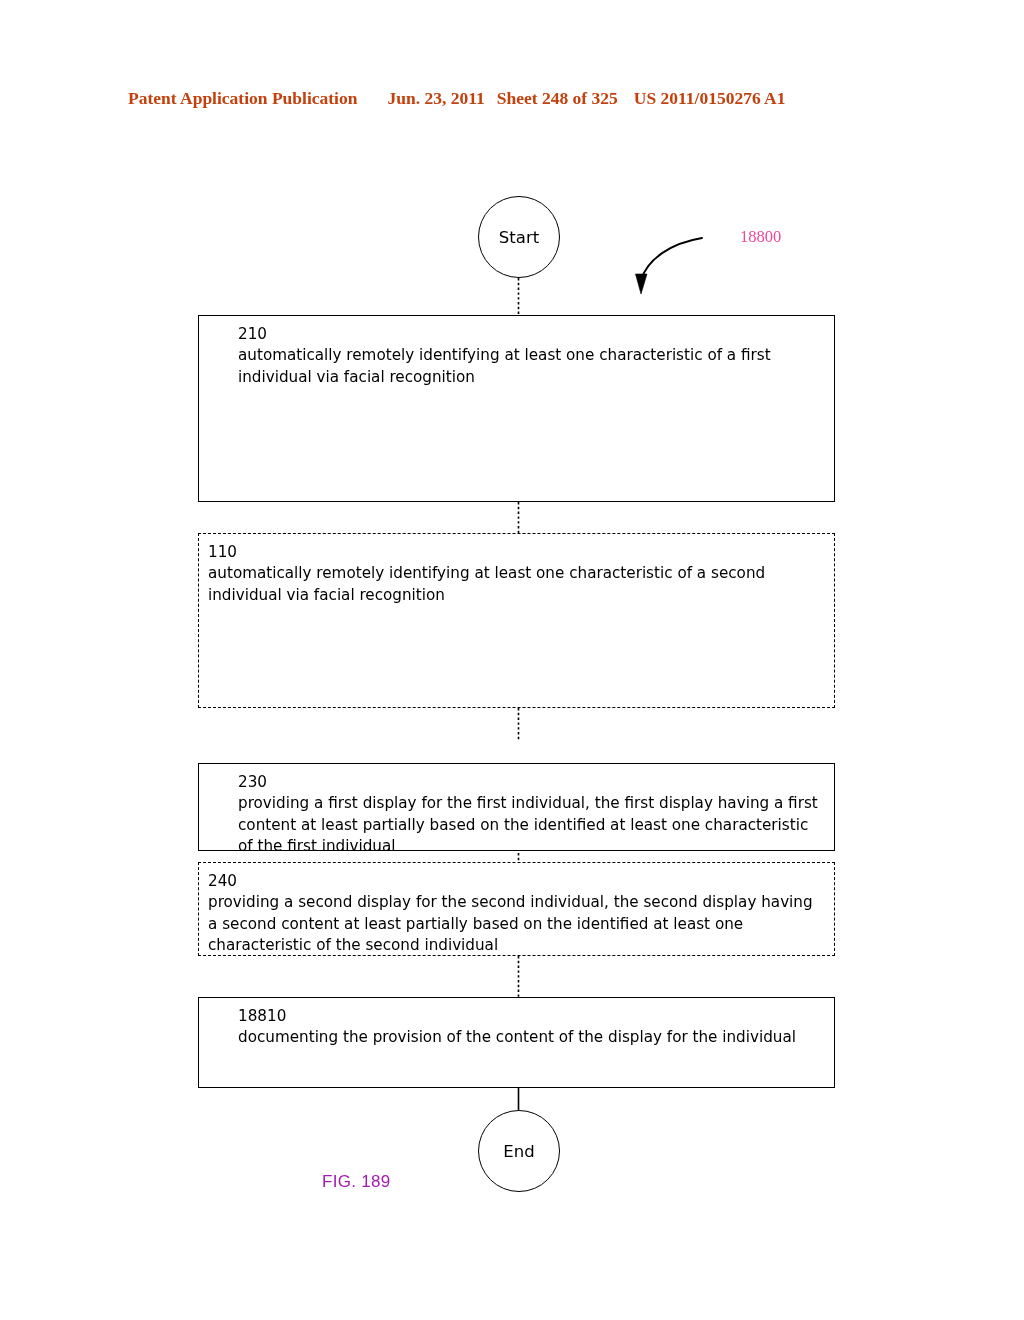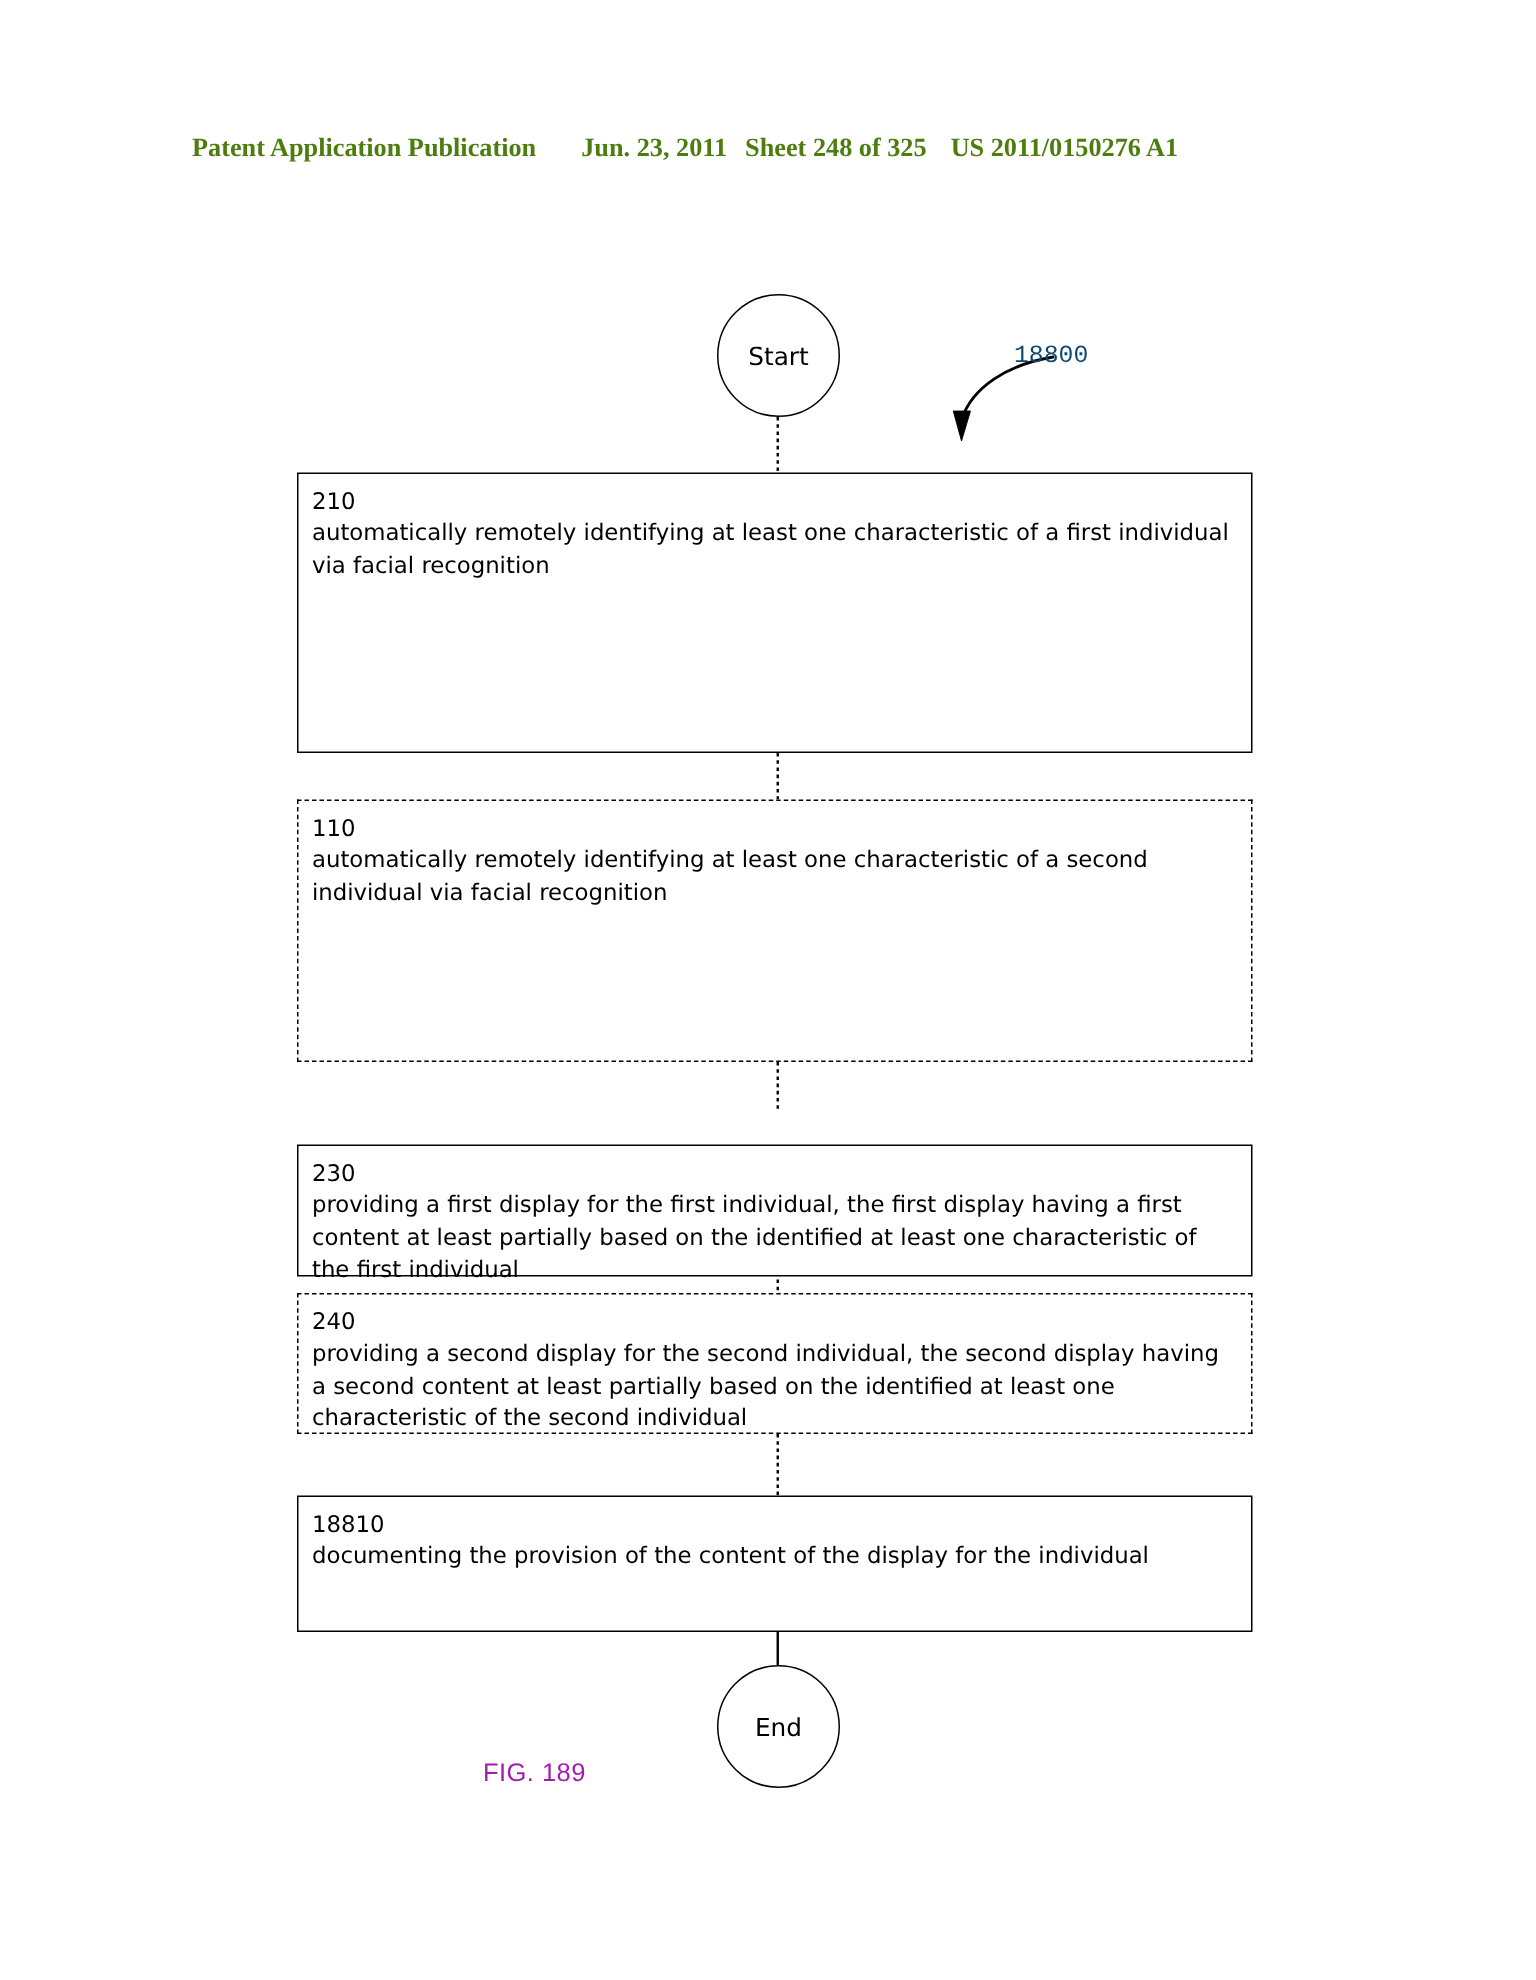--- a/index.html
+++ b/index.html
@@ -20,21 +20,21 @@
   #pub-header {
     position: absolute;
     left: 128px;
     top: 88px;
     width: 768px;
     font-family: "Liberation Serif", serif;
     font-weight: bold;
     font-size: 17.5px;
     letter-spacing: 0px;
     white-space: nowrap;
-    color: #4d7c0f;
+    color: #c2410c;
   }
   #pub-header .h-seg { display: inline-block; }
   #pub-header .gap-lg { display: inline-block; width: 30px; }
   #pub-header .gap-md { display: inline-block; width: 12px; }
   #pub-header .gap-sm { display: inline-block; width: 16px; }
 
   
   #flow {
     position: absolute;
     left: 0;
@@ -68,25 +68,25 @@
     font-size: 16.5px;
     font-family: "DejaVu Sans", sans-serif;
     color: #000;
   }
   #node-start { left: 478px; top: 196px; width: 82px; height: 82px; }
   #node-end   { left: 478px; top: 1110px; width: 82px; height: 82px; }
 
   
   #ref-18800 {
     position: absolute;
-    left: 676px;
+    left: 740px;
     top: 227px;
     font-size: 16.5px;
-    font-family: Liberation Mono, monospace;
-    color: #0c4a6e;
+    font-family: Liberation Serif, serif;
+    color: #ec4899;
     white-space: nowrap;
   }
 
   
   #fig-caption {
     position: absolute;
     left: 322px;
     top: 1172px;
     font-family: "Liberation Sans", sans-serif;
     font-size: 17px;
@@ -96,21 +96,21 @@
     white-space: nowrap;
   }
 
   
   .box {
     position: absolute;
     box-sizing: border-box;
     background: #fff;
     z-index: 2;
   }
-  .box.solid  { border: 1.5px solid #000; }
+  .box.solid  { border: 1.5px solid #000; padding-left: 30px; }
   .box.dashed { border: 1.6px dashed #000; }
 
   .box-body {
     padding: 8px 9px 0 9px;
     font-size: 15.2px;
     line-height: 21.4px;
     color: #000;
   }
   .box-num {
     display: block;

